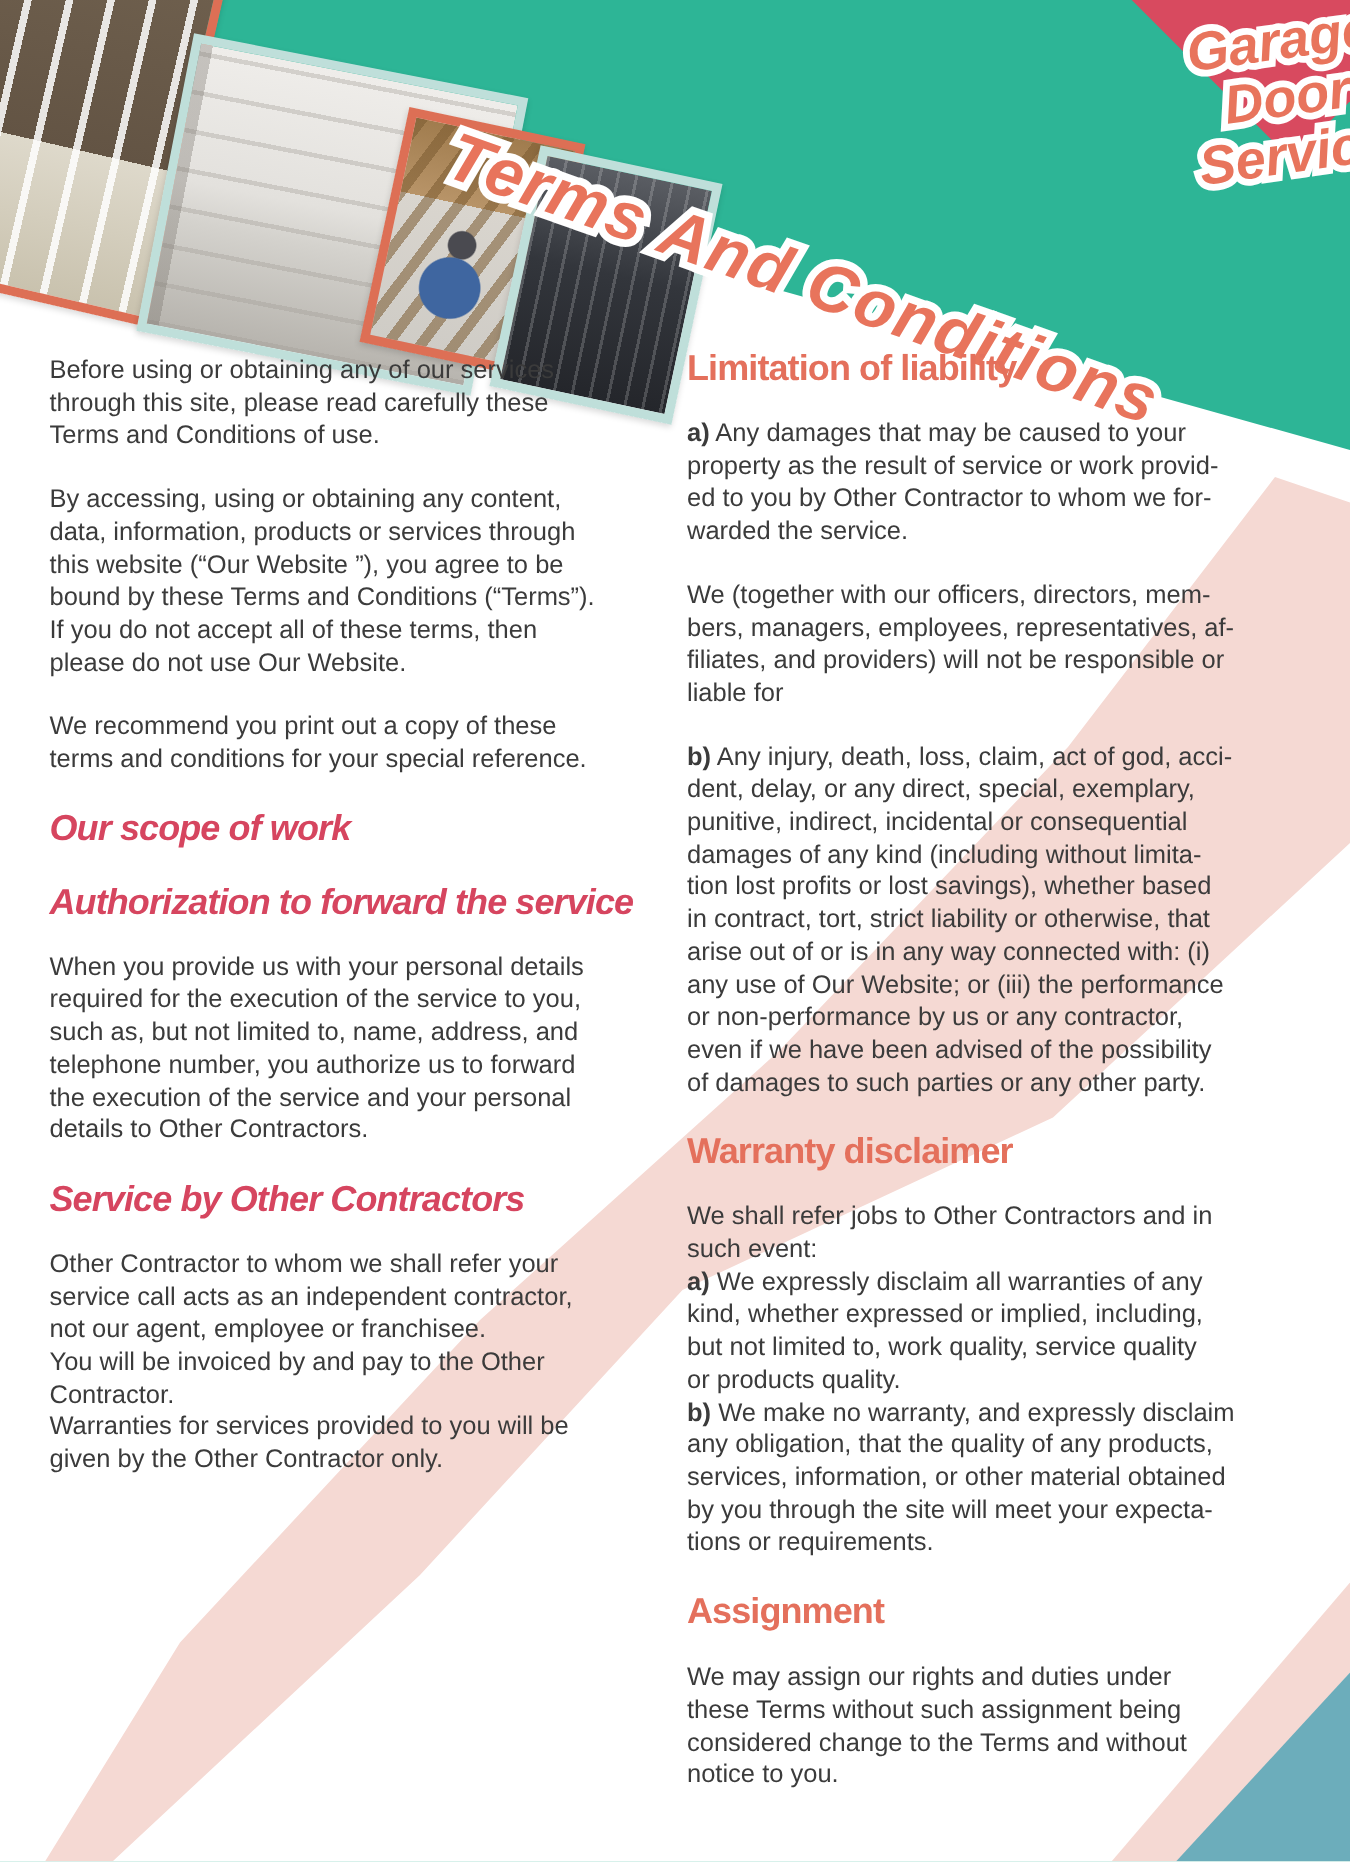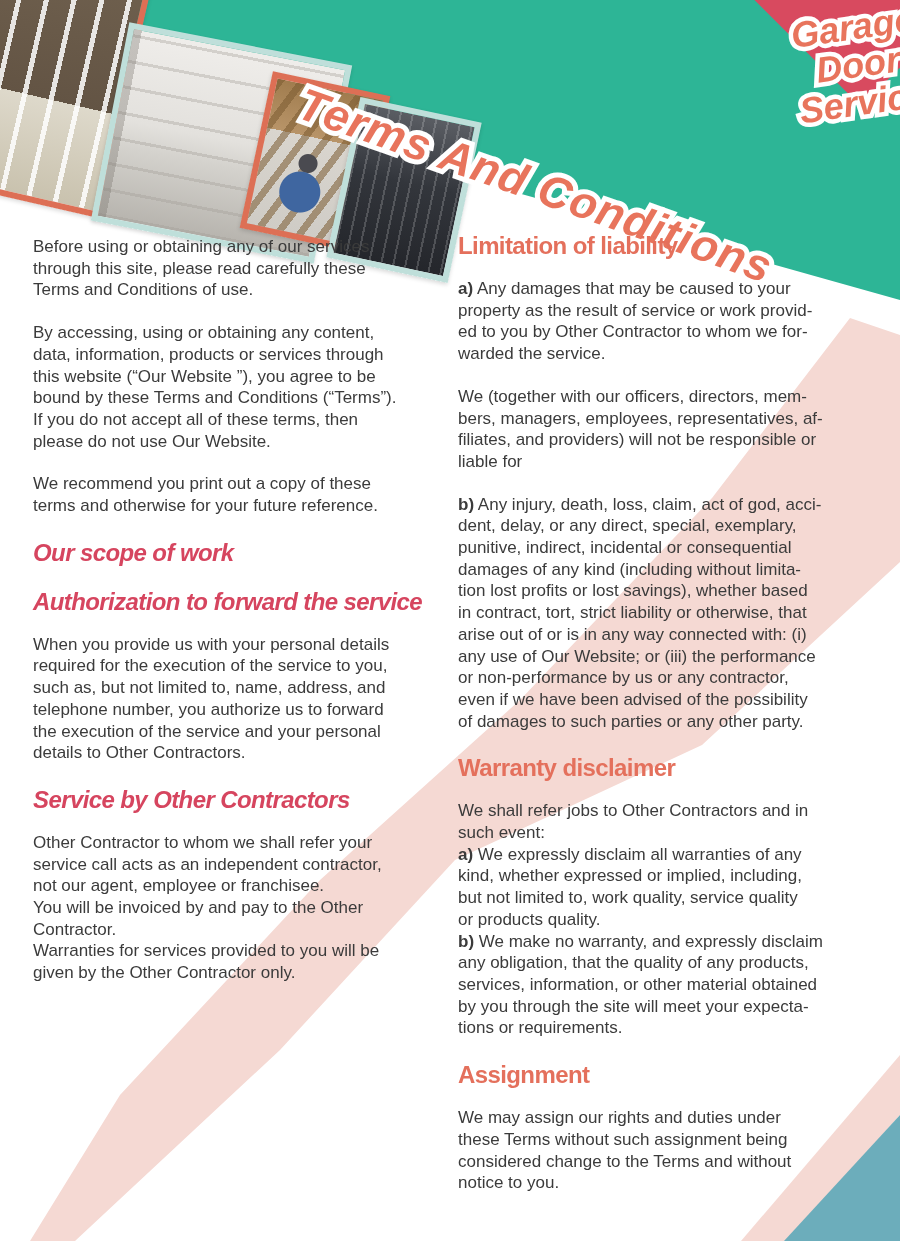--- a/index.html
+++ b/index.html
@@ -140,21 +140,21 @@
       <p>Before using or obtaining any of our services
 through this site, please read carefully these
 Terms and Conditions of use.</p>
       <p>By accessing, using or obtaining any content,
 data, information, products or services through
 this website (“Our Website ”), you agree to be
 bound by these Terms and Conditions (“Terms”).
 If you do not accept all of these terms, then
 please do not use Our Website.</p>
       <p>We recommend you print out a copy of these
-terms and otherwise for your future reference.</p>
+terms and conditions for your special reference.</p>
 
       <h2>Our scope of work</h2>
 
       <h2>Authorization to forward the service</h2>
       <p>When you provide us with your personal details
 required for the execution of the service to you,
 such as, but not limited to, name, address, and
 telephone number, you authorize us to forward
 the execution of the service and your personal
 details to Other Contractors.</p>

